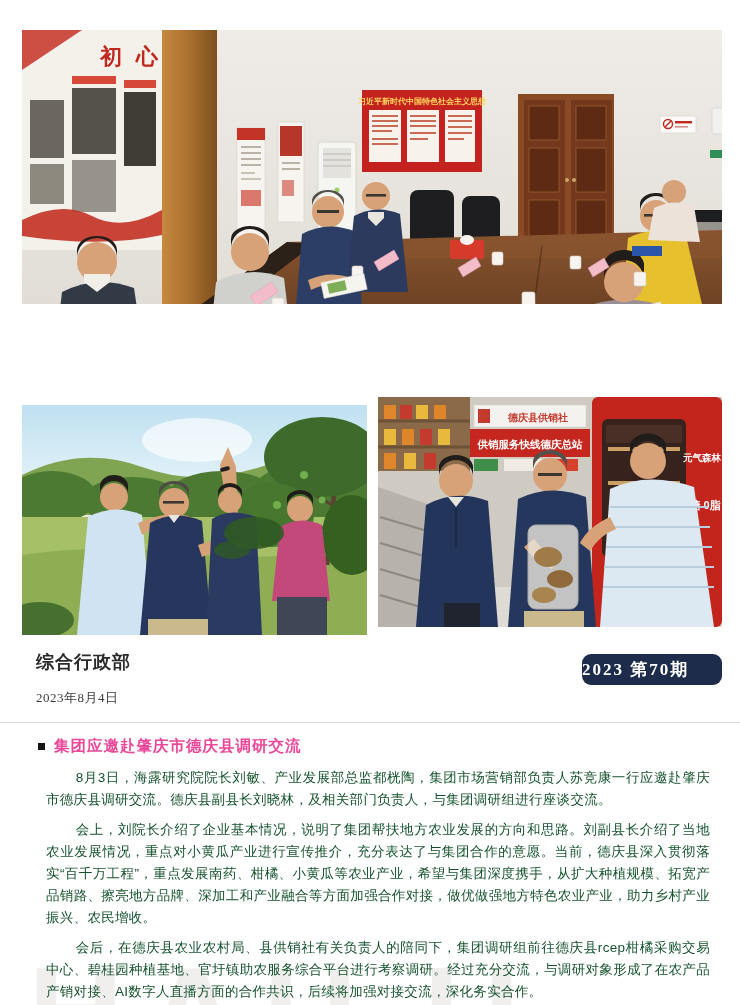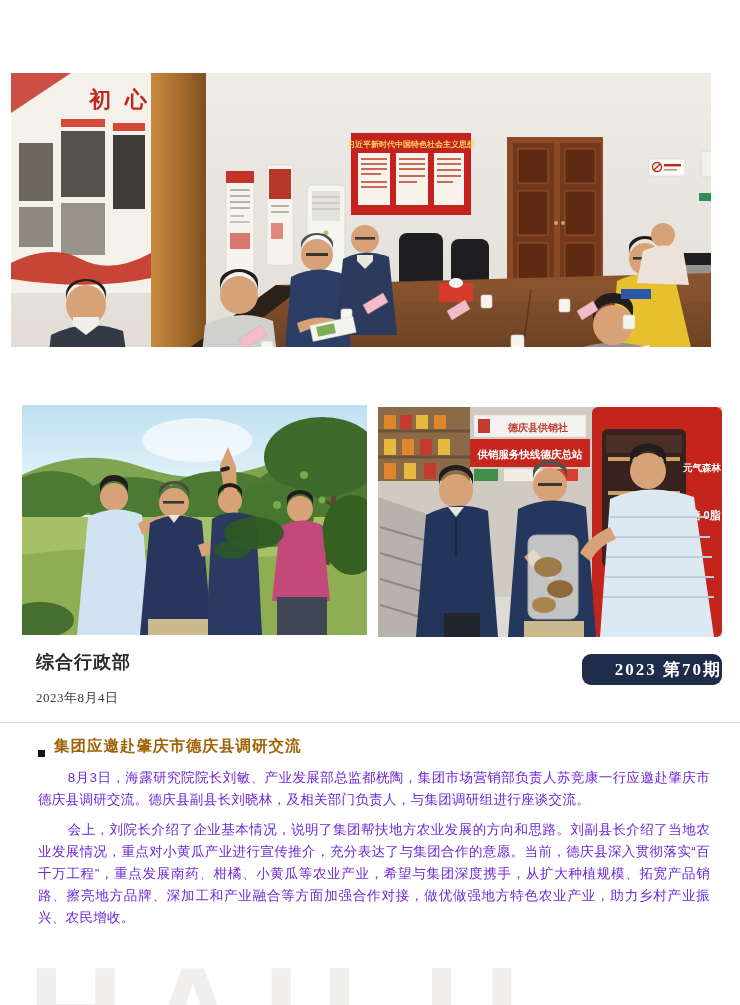--- a/index.html
+++ b/index.html
@@ -3,55 +3,55 @@
 <meta charset="utf-8">
 <style>
   html,body{margin:0;padding:0;background:#ffffff;}
   .page{
     position:relative;width:740px;height:1005px;margin:0 auto;
     background:#ffffff;overflow:hidden;
     font-family:"Liberation Sans","DejaVu Sans",sans-serif;
   }
   .photo{position:absolute;overflow:hidden;background:#e8e4de;}
   .photo svg{display:block;}
-  .photo-top{left:11px;top:30px;width:700px;height:274px;margin-top:43px;}
+  .photo-top{left:22px;top:30px;width:700px;height:274px;}
   .photo-left{left:22px;top:405px;width:345px;height:230px;}
-  .photo-right{left:378px;top:407px;width:344px;height:230px;}
+  .photo-right{left:378px;top:397px;width:344px;height:230px;}
 
   .byline{position:absolute;left:36px;top:650px;z-index:2;}
   .dept{
     font-family:Liberation Serif, serif;
     font-weight:bold;font-size:18px;color:#2b2b2b;letter-spacing:1px;
   }
   .pubdate{
     font-family:"Liberation Serif","DejaVu Serif",serif;
     font-size:13px;color:#3c3c3c;margin-top:15px;letter-spacing:.5px;
   }
   .issue-badge{
     position:absolute;left:582px;top:654px;width:140px;height:31px;
     background:#1e2c4c;border-radius:9px;color:#ffffff;
     font-family:"Liberation Serif","DejaVu Serif",serif;
-    font-weight:bold;font-size:17px;line-height:31px;text-align:right;
+    font-weight:bold;font-size:17px;line-height:31px;text-align:left;
     letter-spacing:2px;z-index:2;
   }
   .divider{
     position:absolute;left:0;top:722px;width:740px;height:0;
     border-top:1px solid #d8d8d8;z-index:2;
   }
   .article{position:absolute;left:30px;top:736px;width:680px;z-index:2;}
   .headline{
-    display:flex;align-items:flex-end;gap:9px;
-    font-weight:bold;font-size:15.5px;color:#a16207;letter-spacing:1px;
+    display:flex;align-items:center;gap:9px;
+    font-weight:bold;font-size:15.5px;color:#ec4899;letter-spacing:1px;
     margin:0 8px 10px 8px;
   }
   .headline .bullet{
     width:7px;height:7px;background:#141414;flex:0 0 auto;display:inline-block;
   }
   .bodytext p{
-    margin:0 0 8px 8px;font-size:13.5px;line-height:22px;color:#6d28d9;
+    margin:0 0 8px 16px;font-size:13.5px;line-height:22px;color:#14532d;
     text-align:justify;text-indent:2.2em;letter-spacing:.3px;
   }
   .watermark{
     position:absolute;left:28px;top:948px;z-index:1;
     font-family:"Liberation Sans","DejaVu Sans",sans-serif;
     font-weight:bold;font-size:132px;letter-spacing:22px;color:#f0efee;
     line-height:1;user-select:none;
   }
   
   .skin{fill:#d7a277}.hair{fill:#211d1a}
@@ -462,17 +462,18 @@
   <div class="divider"></div>
 
   <div class="article">
     <h2 class="headline">
       <span class="bullet"></span>
       <span>集团应邀赴肇庆市德庆县调研交流</span>
     </h2>
     <div class="bodytext">
       <p>8月3日，海露研究院院长刘敏、产业发展部总监都桄陶，集团市场营销部负责人苏竞康一行应邀赴肇庆市德庆县调研交流。德庆县副县长刘晓林，及相关部门负责人，与集团调研组进行座谈交流。</p>
       <p>会上，刘院长介绍了企业基本情况，说明了集团帮扶地方农业发展的方向和思路。刘副县长介绍了当地农业发展情况，重点对小黄瓜产业进行宣传推介，充分表达了与集团合作的意愿。当前，德庆县深入贯彻落实“百千万工程”，重点发展南药、柑橘、小黄瓜等农业产业，希望与集团深度携手，从扩大种植规模、拓宽产品销路、擦亮地方品牌、深加工和产业融合等方面加强合作对接，做优做强地方特色农业产业，助力乡村产业振兴、农民增收。</p>
+      <p>会后，在德庆县农业农村局、县供销社有关负责人的陪同下，集团调研组前往德庆县rcep柑橘采购交易中心、碧桂园种植基地、官圩镇助农服务综合平台进行考察调研。经过充分交流，与调研对象形成了在农产品产销对接、AI数字人直播方面的合作共识，后续将加强对接交流，深化务实合作。</p>
     </div>
   </div>
 
   <div class="watermark">HAILU</div>
 </div>
 
 </body></html>

